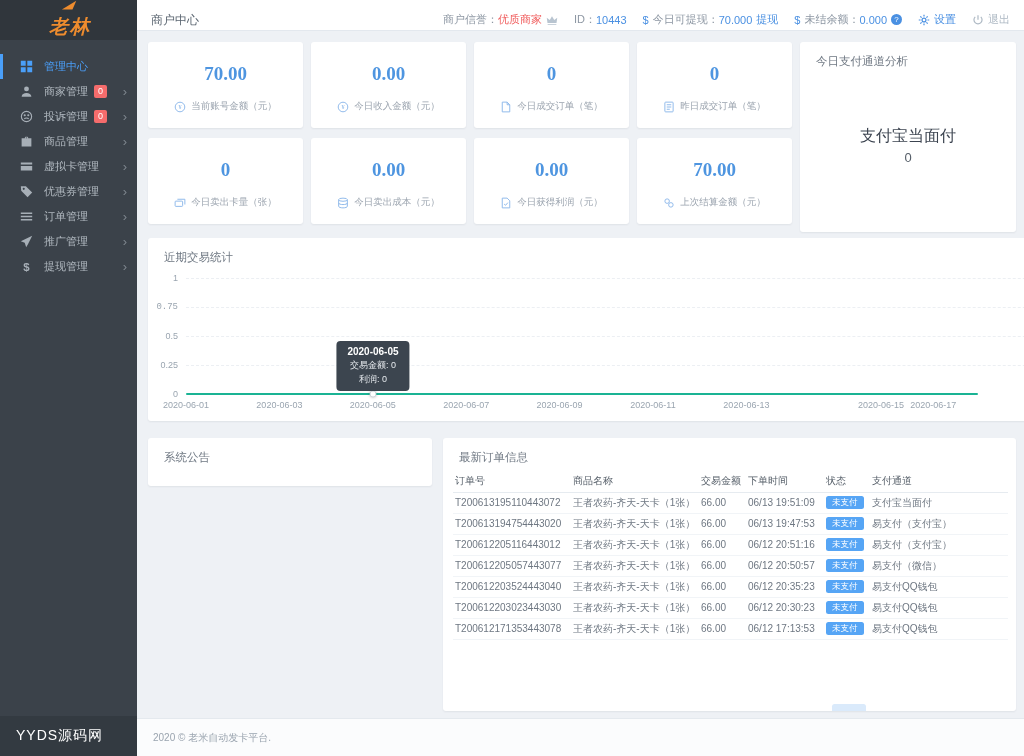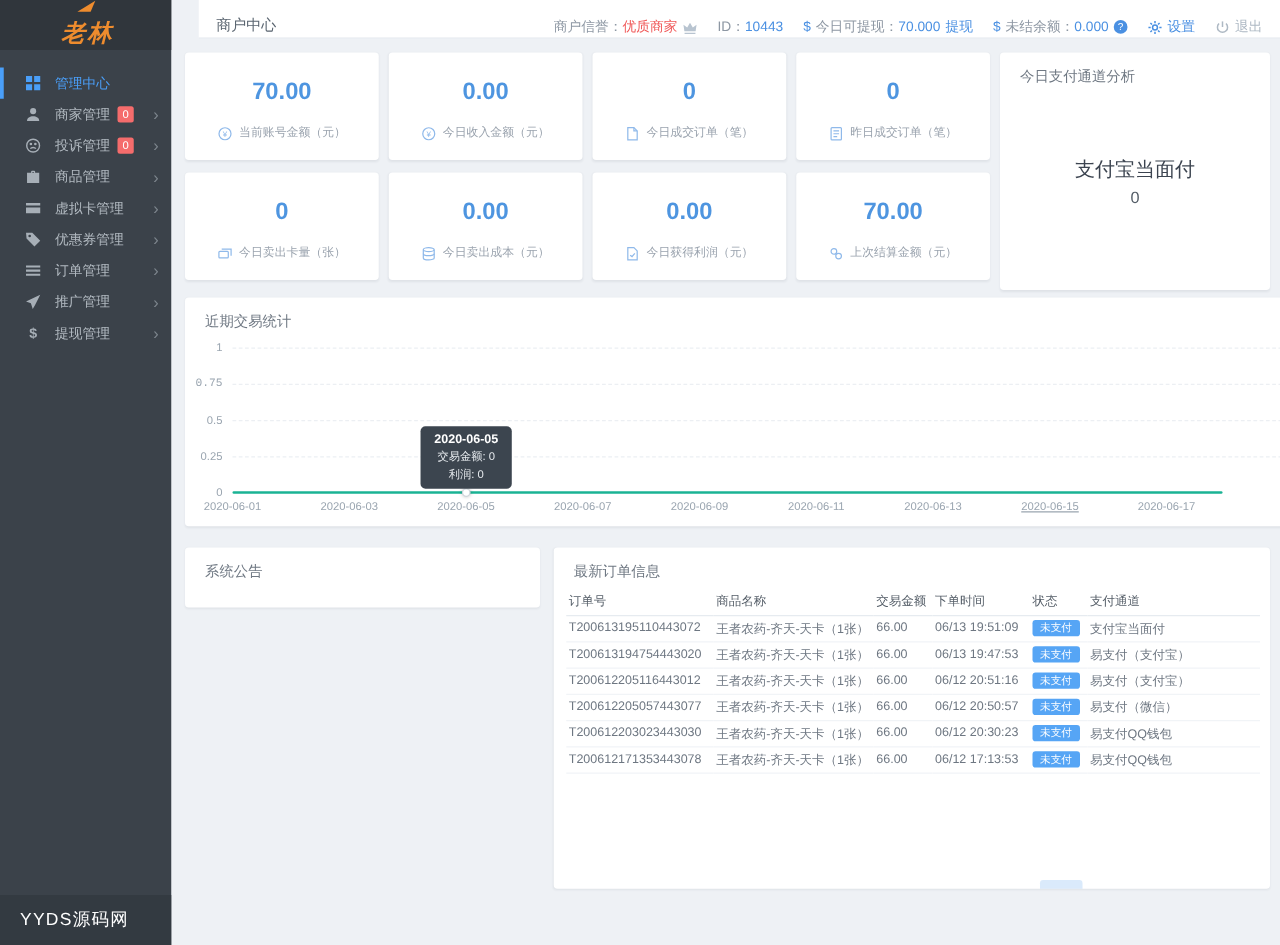--- a/index.html
+++ b/index.html
@@ -22,40 +22,40 @@
   .menu-item .icon svg { width:13px; height:13px; }
   .menu-item.active { color:#4a9ff9; }
   .menu-item.active .icon { color:#4a9ff9; }
   .menu-item.active::before { content:""; position:absolute; left:0; top:0; bottom:0; width:3px; background:#4a9ff9; }
   .menu-badge { background:#f56c6c; color:#fff; font-size:9px; border-radius:2px; padding:1px 4px; margin-left:6px; line-height:1.2; }
   .menu-arrow { margin-left:auto; color:#7d858d; font-size:13px; line-height:1; }
   .sidebar-brand { position:absolute; left:0; right:0; bottom:0; height:40px; background:#333a41; color:#fff; display:flex; align-items:center; padding-left:16px; font-size:14px; font-weight:normal; letter-spacing:1px; }
 
   
   .main { position:absolute; left:137px; top:0; right:0; bottom:0; }
-  .topbar { height:31px; background:#fff; border-bottom:1px solid #e3e8ee; display:flex; align-items:flex-end; padding:1px 14px; font-size:11px; color:#8d97a3;margin-left:22px; }
+  .topbar { height:31px; background:#fff; border-bottom:1px solid #e3e8ee; display:flex; align-items:flex-start; padding:12px 14px; font-size:11px; color:#8d97a3; }
   .page-title { color:#5a6570; font-size:12px; }
   .topbar-right { margin-left:auto; display:flex; align-items:center; }
   .topbar-right > * { flex:none; }
   .tb-gap { width:16px; }
   .tb-sm { width:4px; }
   .blue { color:#4a90e2; }
   .red { color:#f05858; }
   .tb-ico { display:inline-flex; width:12px; height:12px; }
   .tb-ico svg { width:12px; height:12px; }
   .info-circle { display:inline-flex; align-items:center; justify-content:center; width:11px; height:11px; border-radius:50%; background:#4a90e2; color:#fff; font-size:8px; margin-left:4px; }
   .tb-link { cursor:pointer; }
   .muted { color:#aeb9c4; }
 
   .content { position:absolute; top:31px; left:0; right:0; bottom:38px; background:#eef1f5; }
   .panel { position:absolute; background:#fff; border-radius:3px; box-shadow:0 1px 2px rgba(31,45,61,.07); }
   .panel-title { position:absolute; left:16px; top:12px; font-size:11.5px; color:#6f7883; }
 
   
-  .cards { position:absolute; left:11px; top:11px; width:648px; display:grid; grid-template-columns:repeat(4,155px); gap:10px 8px; }
+  .cards { position:absolute; left:11px; top:11px; width:648px; display:grid; grid-template-columns:repeat(4,155px); gap:10px 8px;font-family:Liberation Serif, serif; }
   .card { width:155px; height:86px; background:#fff; border-radius:3px; box-shadow:0 1px 2px rgba(31,45,61,.07); }
   .card .num { margin-top:21px; text-align:center; font-size:19px; font-weight:bold; color:#4e95e0; }
   .card .lbl { margin-top:15px; display:flex; justify-content:center; align-items:center; gap:5px; font-size:9.5px; color:#9aa3ae; }
   .card .lbl .icon { display:inline-flex; width:12px; height:12px; color:#8fb9ea; }
   .card .lbl .icon svg { width:12px; height:12px; }
 
   
   .channel-panel { left:663px; top:11px; width:216px; height:190px; }
   .channel-center { position:absolute; top:84px; left:0; right:0; text-align:center; }
   .channel-name { font-size:16px; color:#3c4450; }
@@ -374,21 +374,21 @@
           <div class="t-line">利润: 0</div>
         </div>
         <div id="xlabels">
             <div class="xlabel" style="left: 38px;">2020-06-01</div>
             <div class="xlabel" style="left: 131.4px;">2020-06-03</div>
             <div class="xlabel" style="left: 224.8px;">2020-06-05</div>
             <div class="xlabel" style="left: 318.2px;">2020-06-07</div>
             <div class="xlabel" style="left: 411.6px;">2020-06-09</div>
             <div class="xlabel" style="left: 505px;">2020-06-11</div>
             <div class="xlabel" style="left: 598.4px;">2020-06-13</div>
-            <div class="xlabel" style="left: 692px; text-decoration: underline;">2020-06-15</div>
+            <div class="xlabel" style="left: 733px;">2020-06-15</div>
             <div class="xlabel" style="left: 785.2px;">2020-06-17</div>
           </div>
       </div>
 
       <div class="panel notice-panel">
         <div class="panel-title">系统公告</div>
       </div>
 
       <div class="panel orders-panel">
         <div class="panel-title">最新订单信息</div>
@@ -438,20 +438,28 @@
               </tr>
               <tr>
                 <td>T200612205057443077</td>
                 <td>王者农药-齐天-天卡（1张）</td>
                 <td>66.00</td>
                 <td>06/12 20:50:57</td>
                 <td><span class="status-badge">未支付</span></td>
                 <td>易支付（微信）</td>
               </tr>
               <tr>
+                <td>T200612203524443040</td>
+                <td>王者农药-齐天-天卡（1张）</td>
+                <td>66.00</td>
+                <td>06/12 20:35:23</td>
+                <td><span class="status-badge">未支付</span></td>
+                <td>易支付QQ钱包</td>
+              </tr>
+              <tr>
                 <td>T200612203023443030</td>
                 <td>王者农药-齐天-天卡（1张）</td>
                 <td>66.00</td>
                 <td>06/12 20:30:23</td>
                 <td><span class="status-badge">未支付</span></td>
                 <td>易支付QQ钱包</td>
               </tr>
               <tr>
                 <td>T200612171353443078</td>
                 <td>王者农药-齐天-天卡（1张）</td>
@@ -460,15 +468,18 @@
                 <td><span class="status-badge">未支付</span></td>
                 <td>易支付QQ钱包</td>
               </tr>
             </tbody>
         </table>
         <div class="ghost-badge"></div>
       </div>
 
     </div>
 
+    <div class="footer">
+      <span>2020 © 老米自动发卡平台.</span>
+    </div>
 
   </div>
 </div>
 
 </body></html>

